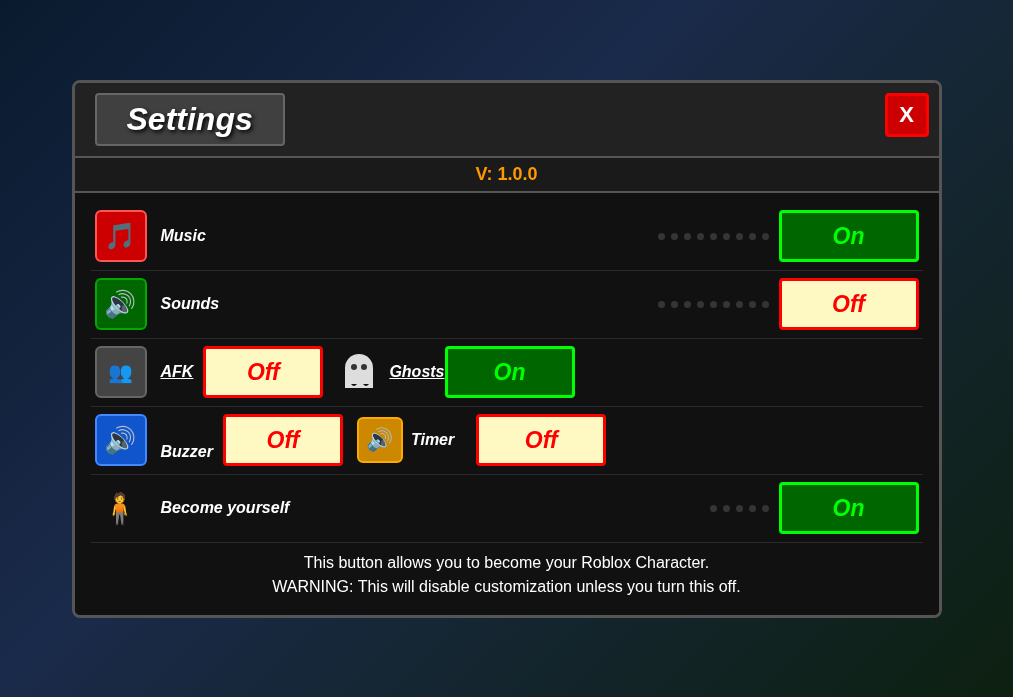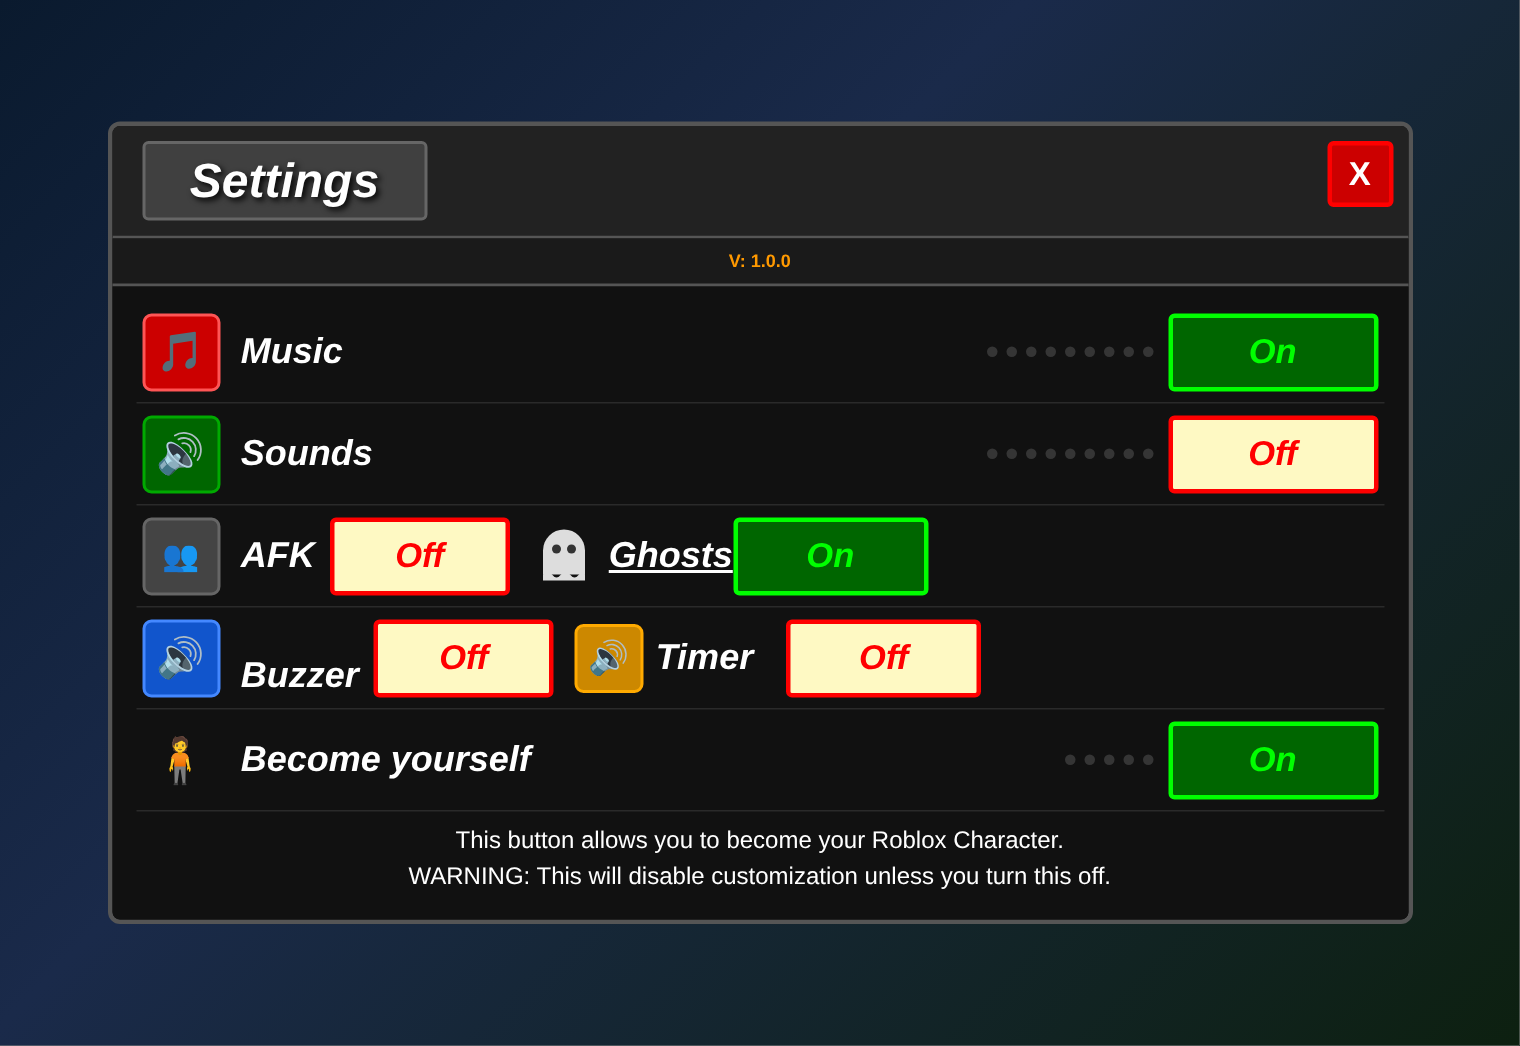--- a/index.html
+++ b/index.html
@@ -71,21 +71,21 @@
 
     .version-bar {
       background: #1a1a1a;
       text-align: center;
       padding: 6px;
       border-bottom: 2px solid #555;
     }
 
     .version-text {
       color: #f90;
-      font-size: 12px;
+      font-size: 18px;
       font-weight: 700;
     }
 
     .settings-body {
       padding: 10px 16px 14px;
       background: #111;
       border-radius: 0 0 5px 5px;
     }
 
     .setting-row {
@@ -113,21 +113,21 @@
     }
 
     .icon-red { background: #c00; border: 2px solid #f55; }
     .icon-green { background: #060; border: 2px solid #0a0; }
     .icon-gray { background: #444; border: 2px solid #666; }
     .icon-blue { background: #1155cc; border: 2px solid #4488ff; }
     .icon-white { background: transparent; border: none; }
 
     .setting-label {
       color: #fff;
-      font-size: 24px;
+      font-size: 16px;
       font-weight: 700;
       flex: 1;
       font-style: italic;
     }
 
     .toggle-btn {
       min-width: 140px;
       height: 52px;
       border-radius: 4px;
       font-size: 23px;
@@ -255,21 +255,21 @@
           <div class="dot"></div>
           <div class="dot"></div>
       </div>
       <div class="toggle-btn btn-off">Off</div>
     </div>
 
     <div class="setting-row">
       <div class="icon-box icon-gray">
         <span style="font-size:20px;">👥</span>
       </div>
-      <span class="setting-label" style="flex:0 0 auto; margin-right:10px;">AFK</span>
+      <span class="setting-label" style="flex:0 0 auto; margin-right:10px;text-decoration:underline;">AFK</span>
       <div class="toggle-btn btn-off" style="min-width:120px; margin-right: 14px;">Off</div>
 
       <svg class="ghost-svg" viewBox="0 0 44 44" fill="none" xmlns="http://www.w3.org/2000/svg">
         <ellipse cx="22" cy="18" rx="14" ry="14" fill="#ddd"></ellipse>
         <rect x="8" y="18" width="28" height="16" fill="#ddd"></rect>
         <path d="M8 34 Q11 30 14 34 Q17 38 20 34 Q23 30 26 34 Q29 38 32 34 Q35 30 36 34 V38 H8 Z" fill="#ddd"></path>
         <circle cx="17" cy="17" r="3" fill="#333"></circle>
         <circle cx="27" cy="17" r="3" fill="#333"></circle>
       </svg>
 

